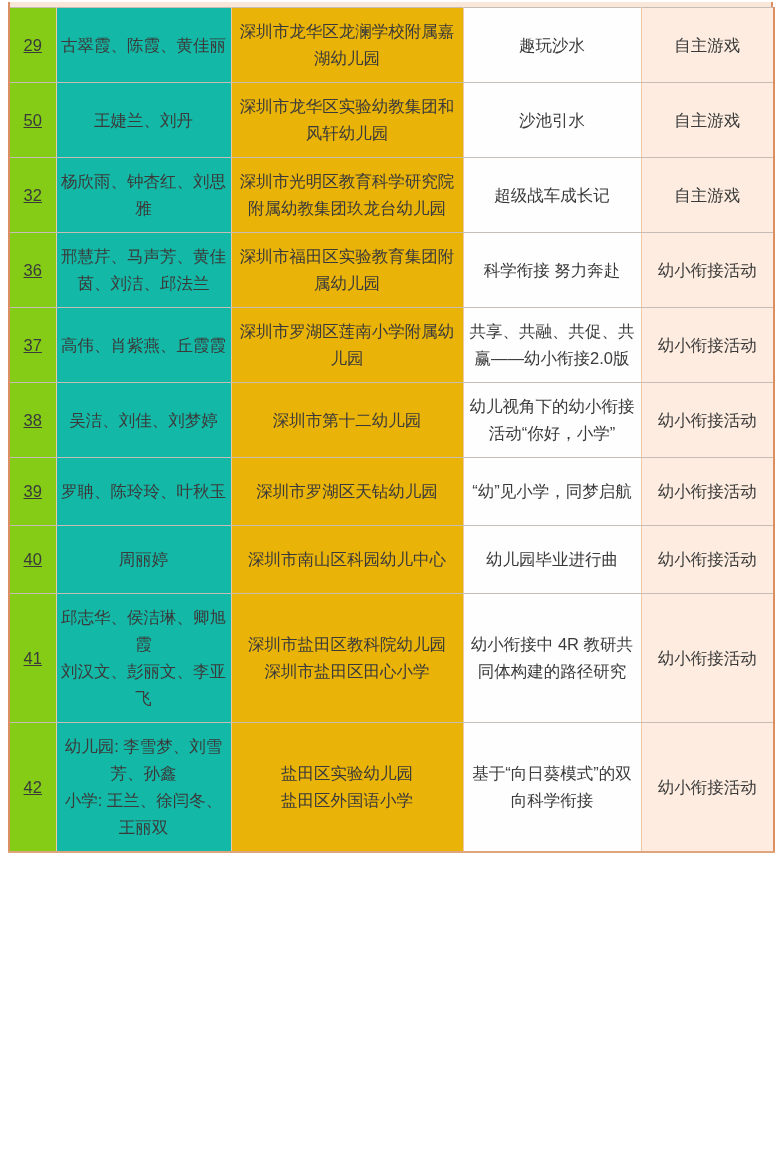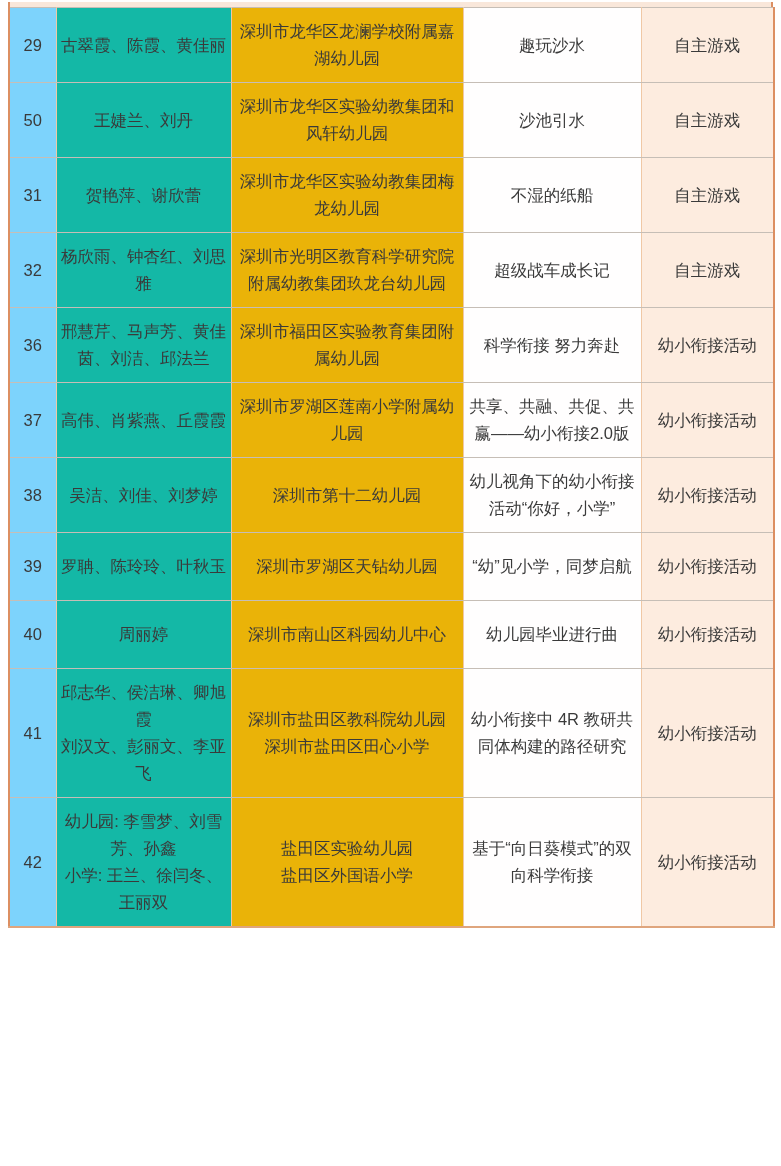--- a/index.html
+++ b/index.html
@@ -42,21 +42,21 @@
     vertical-align: middle;
     text-align: center;
     font-size: 16.5px;
     line-height: 27px;
     color: #3a3a3a;
     padding: 10px 4px;
     white-space: pre-line;
     word-break: break-all;
     overflow-wrap: anywhere;
   }
-  td.col-no       { background: #7dd3fc; }
+  td.col-no       { background: #84cc16; text-decoration: underline; }
   td.col-names    { background: #14b8a6; padding-left: 4px;  padding-right: 4px; }
   td.col-school   { background: #eab308; padding-left: 12px; padding-right: 12px; }
   td.col-activity { background: #fffefe; padding-left: 6px;  padding-right: 6px; margin-left: 40px; }
   td.col-category { background: #fdecdf; }
 </style>
 </head>
 <body>
 
 <div class="page">
   <div class="top-sliver"></div>
@@ -78,27 +78,20 @@
   </tr>
 
   <tr>
     <td class="col-no">50</td>
     <td class="col-names">王婕兰、刘丹</td>
     <td class="col-school">深圳市龙华区实验幼教集团和风轩幼儿园</td>
     <td class="col-activity">沙池引水</td>
     <td class="col-category">自主游戏</td>
   </tr>
 
-  <tr>
-    <td class="col-no">31</td>
-    <td class="col-names">贺艳萍、谢欣蕾</td>
-    <td class="col-school">深圳市龙华区实验幼教集团梅龙幼儿园</td>
-    <td class="col-activity">不湿的纸船</td>
-    <td class="col-category">自主游戏</td>
-  </tr>
 
   <tr>
     <td class="col-no">32</td>
     <td class="col-names">杨欣雨、钟杏红、刘思雅</td>
     <td class="col-school">深圳市光明区教育科学研究院附属幼教集团玖龙台幼儿园</td>
     <td class="col-activity">超级战车成长记</td>
     <td class="col-category">自主游戏</td>
   </tr>
 
 

